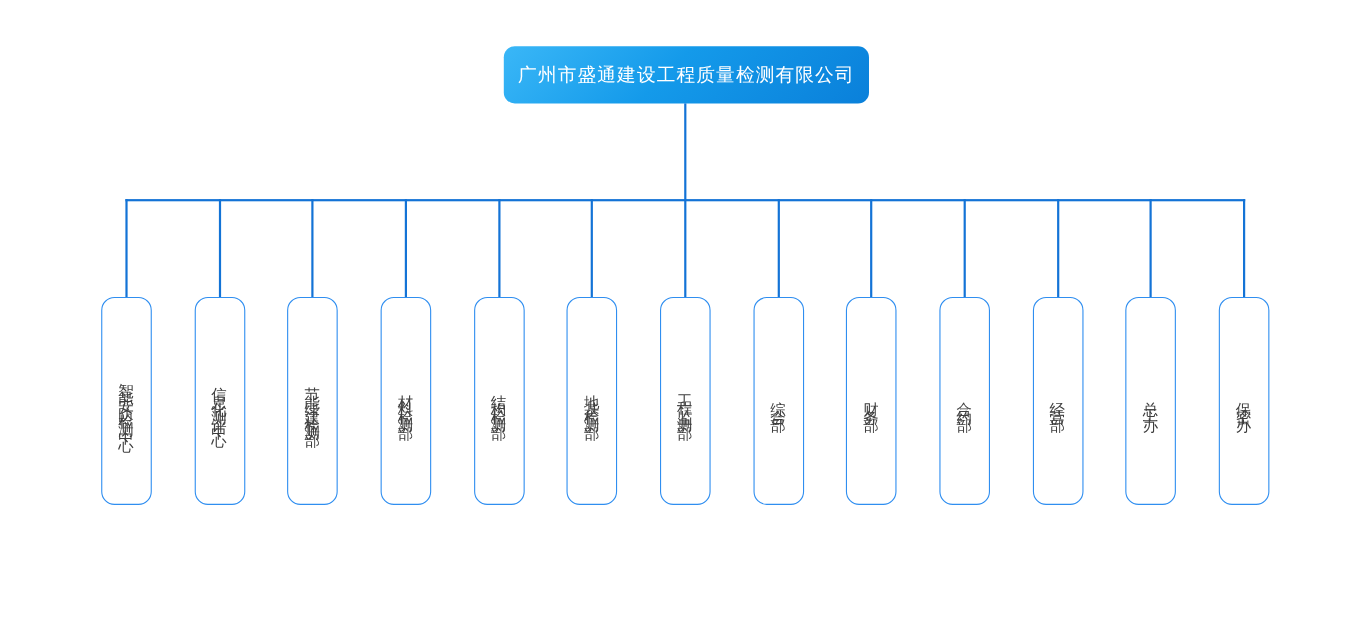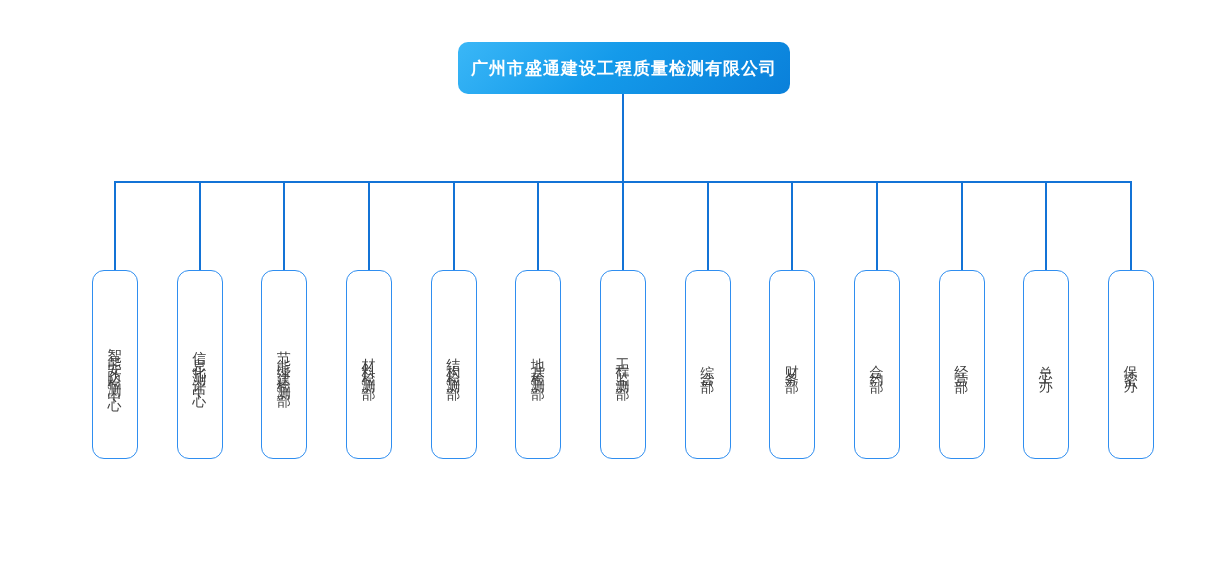--- a/index.html
+++ b/index.html
@@ -24,21 +24,21 @@
     height: 52px;
     border-radius: 10px;
     background: linear-gradient(135deg, var(--root-grad-start, #3ab7f7) 0%, #149aea 45%, var(--root-grad-end, #0a80da) 100%);
     display: flex;
     align-items: center;
     justify-content: center;
   }
   .root-label {
     color: var(--root-text, #ffffff);
     font-size: 17px;
-    font-weight: bold;
+    font-weight: normal;
     letter-spacing: 1px;
     white-space: nowrap;
   }
   
   .line {
     position: absolute;
     background: var(--connector, #1373d6);
   }
   .line.h {
     height: 2px;

